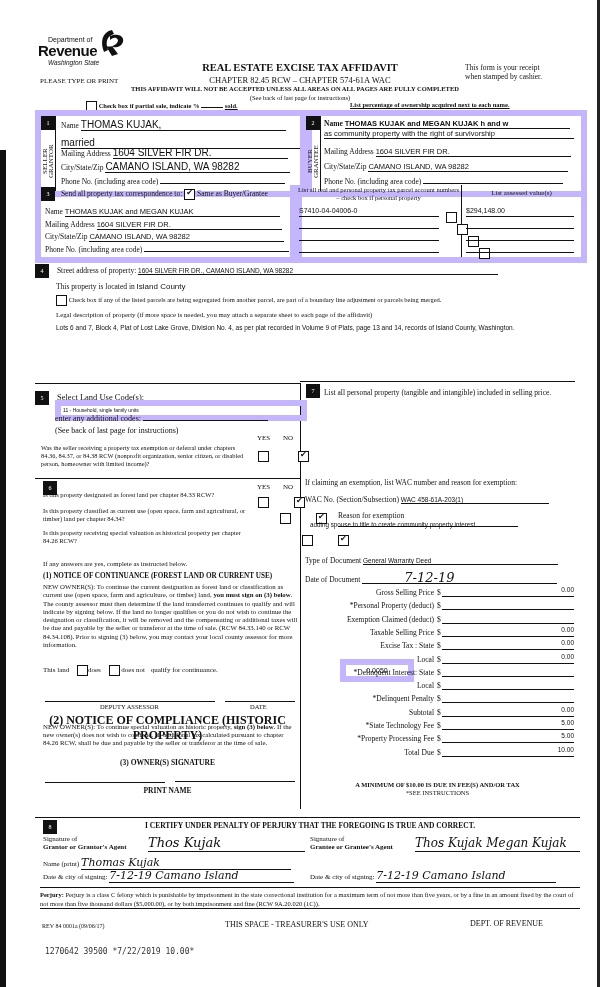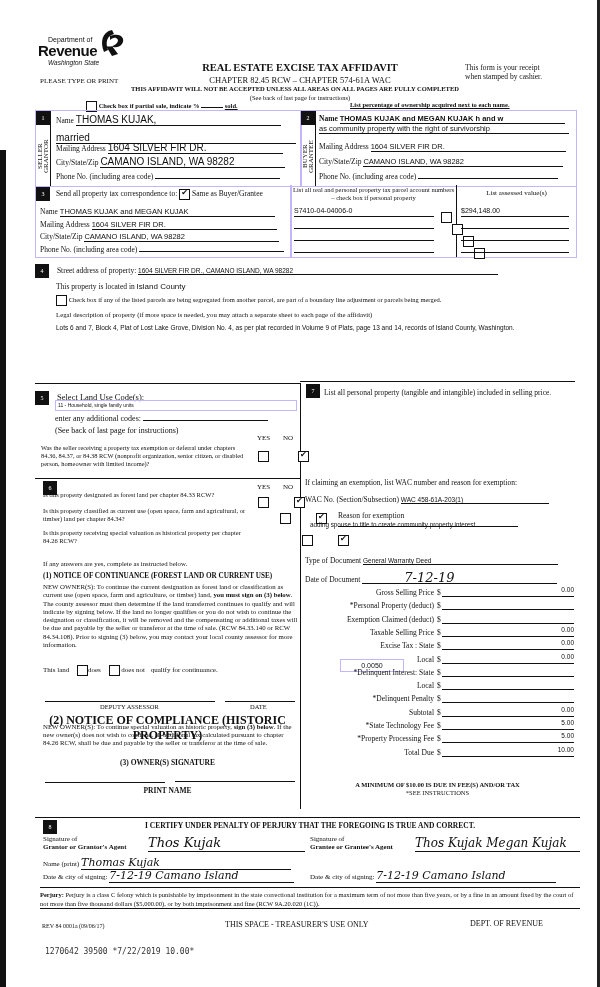--- a/index.html
+++ b/index.html
@@ -10,21 +10,21 @@
   .abs { position:absolute; }
   .sans { font-family:"Liberation Sans", sans-serif; }
   .num { display:inline-block; background:#111; color:#fff; font-size:6px; text-align:center; line-height:14px; width:14px; height:14px; }
   .box { display:inline-block; width:9px; height:9px; border:1px solid #111; background:#fff; vertical-align:middle; position:relative; }
   .box.checked::after { content:"\2714"; position:absolute; left:1px; top:-2px; font-size:8px; line-height:10px; }
   .line { border-bottom:1px solid #111; display:inline-block; }
   .fill { font-family:"Liberation Sans", sans-serif; }
   .hand { font-family:"DejaVu Serif", serif; font-style:italic; color:#111; }
   .lbl { font-size:7.5px; }
   .vert { writing-mode:vertical-rl; transform:rotate(180deg); font-size:7px; text-align:center; }
-  .bordered { border:1px solid #c4b5fd; }
+  .bordered { border:6px solid #c4b5fd; }
   .right { text-align:right; }
   .center { text-align:center; }
   .bold { font-weight:bold; }
 </style>
 </head>
 <body>
 
 <div class="scan-edge"></div>
 <div class="scan-edge-r"></div>
 

